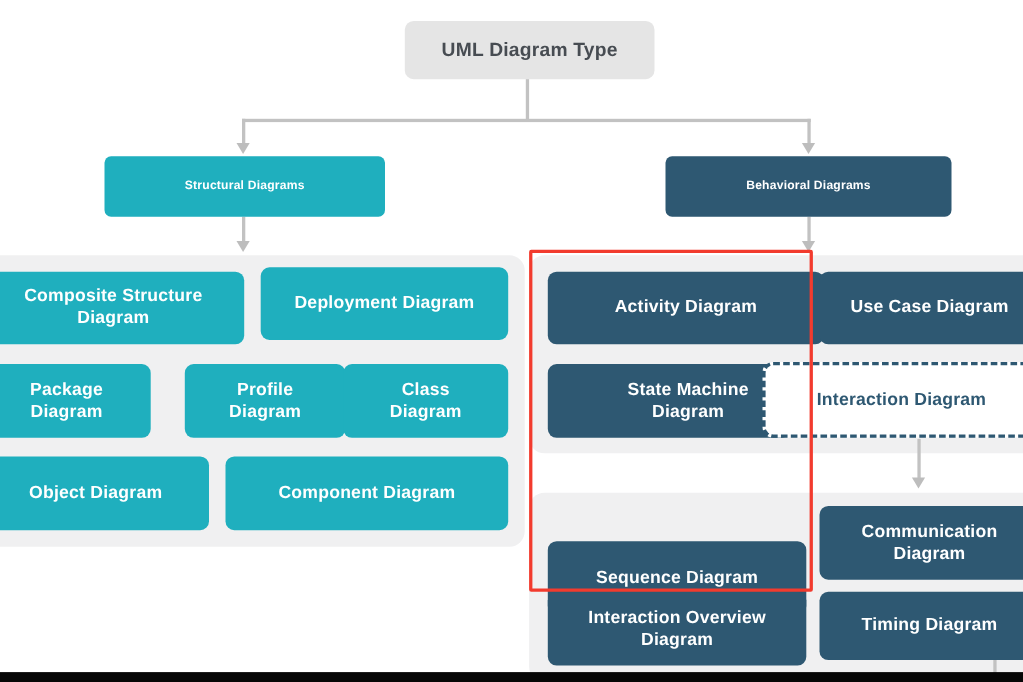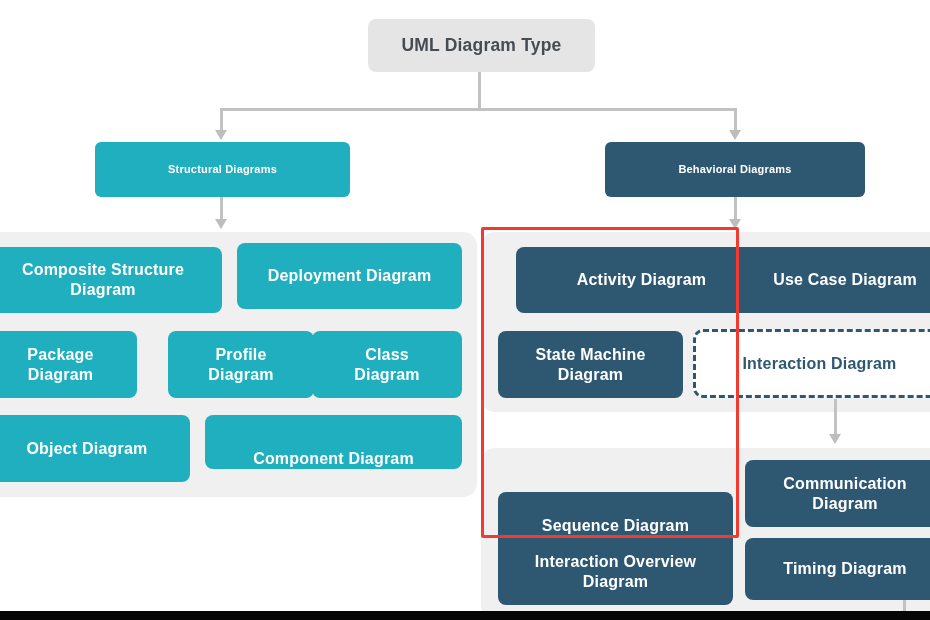--- a/index.html
+++ b/index.html
@@ -80,31 +80,31 @@
     <span class="ln">Profile</span>
     <span class="ln">Diagram</span>
   </div>
   <div class="box teal" style="left:312px;top:331px;width:150px;height:67px;">
     <span class="ln">Class</span>
     <span class="ln">Diagram</span>
   </div>
   <div class="box teal" style="left:-16px;top:415px;width:206px;height:67px;">
     <span class="ln">Object Diagram</span>
   </div>
-  <div class="box teal" style="left:205px;top:415px;width:257px;height:54px;justify-content:flex-end;">
+  <div class="box teal" style="left:205px;top:415px;width:257px;height:67px;">
     <span class="ln">Component Diagram</span>
   </div>
 
-  <div class="box navy" style="left:498px;top:247px;width:251px;height:66px;margin-left:18px;">
+  <div class="box navy" style="left:498px;top:247px;width:251px;height:66px;">
     <span class="ln">Activity Diagram</span>
   </div>
   <div class="box navy" style="left:745px;top:247px;width:200px;height:66px;">
     <span class="ln">Use Case Diagram</span>
   </div>
-  <div class="box navy" style="left:498px;top:331px;width:185px;height:67px;">
+  <div class="box navy" style="left:498px;top:331px;width:185px;height:67px;padding-left:35px;">
     <span class="ln">State Machine</span>
     <span class="ln">Diagram</span>
   </div>
   <div class="box dashed-box" style="left:693px;top:329px;width:247px;height:63px;">
     <span class="ln">Interaction Diagram</span>
   </div>
   <div class="box navy" style="left:498px;top:460px;width:235px;height:67px;margin-top:32px;">
     <span class="ln">Sequence Diagram</span>
   </div>
   <div class="box navy" style="left:745px;top:460px;width:200px;height:67px;">

